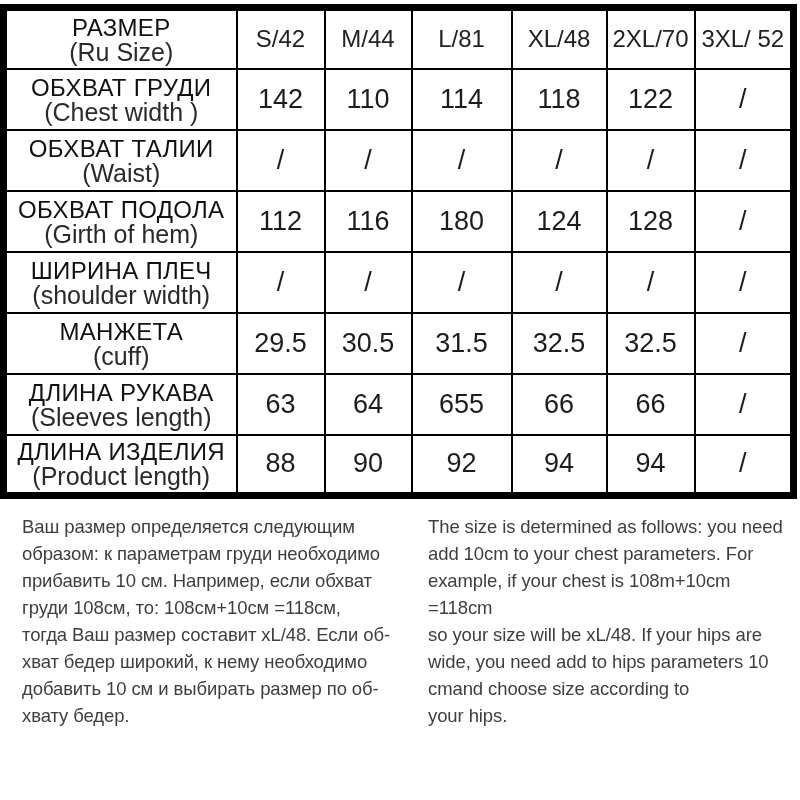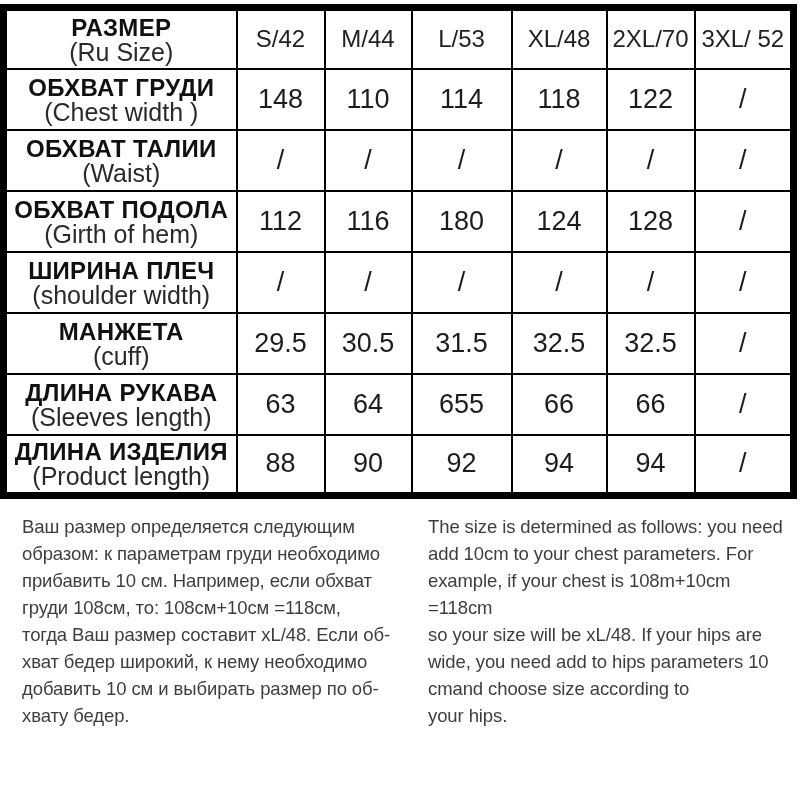--- a/index.html
+++ b/index.html
@@ -36,21 +36,21 @@
   table.size-chart th,
   table.size-chart td {
     border: 2px solid #000000;
     text-align: center;
     vertical-align: middle;
     padding: 0;
     color: #1c1c1c;
     overflow: hidden;
   }
   th.lbl .ru {
-    font-weight: 700;
+    font-weight: 400;
     font-size: 24px;
     line-height: 26px;
     letter-spacing: 0.3px;
     color: #111111;
   }
   th.lbl .sub {
     font-weight: 400;
     font-size: 25px;
     line-height: 23px;
     color: #2a2a2a;
@@ -107,31 +107,31 @@
         <col class="c6">
     </colgroup>
     <tbody>
       <tr class="hdr">
         <th class="lbl">
           <div class="ru">РАЗМЕР</div>
           <div class="sub">(Ru Size)</div>
         </th>
         <td class="val">S/42</td>
         <td class="val">M/44</td>
-        <td class="val">L/53</td>
+        <td class="val">L/81</td>
         <td class="val">XL/48</td>
         <td class="val">2XL/70</td>
         <td class="val">3XL/ 52</td>
       </tr>
       <tr>
         <th class="lbl">
           <div class="ru">ОБХВАТ ГРУДИ</div>
           <div class="sub">(Chest width )</div>
         </th>
-        <td class="val">148</td>
+        <td class="val">142</td>
         <td class="val">110</td>
         <td class="val">114</td>
         <td class="val">118</td>
         <td class="val">122</td>
         <td class="val">/</td>
       </tr>
       <tr>
         <th class="lbl">
           <div class="ru">ОБХВАТ ТАЛИИ</div>
           <div class="sub">(Waist)</div>

